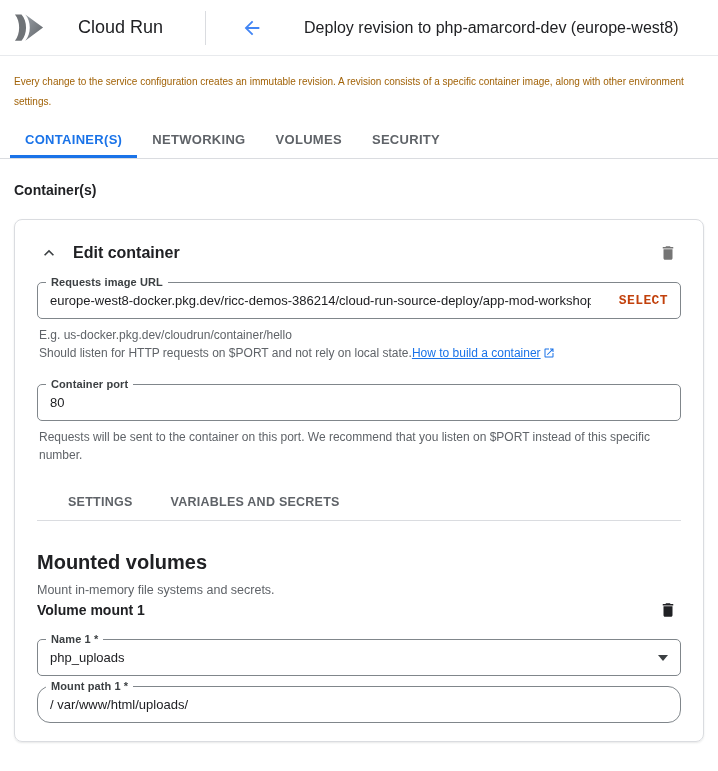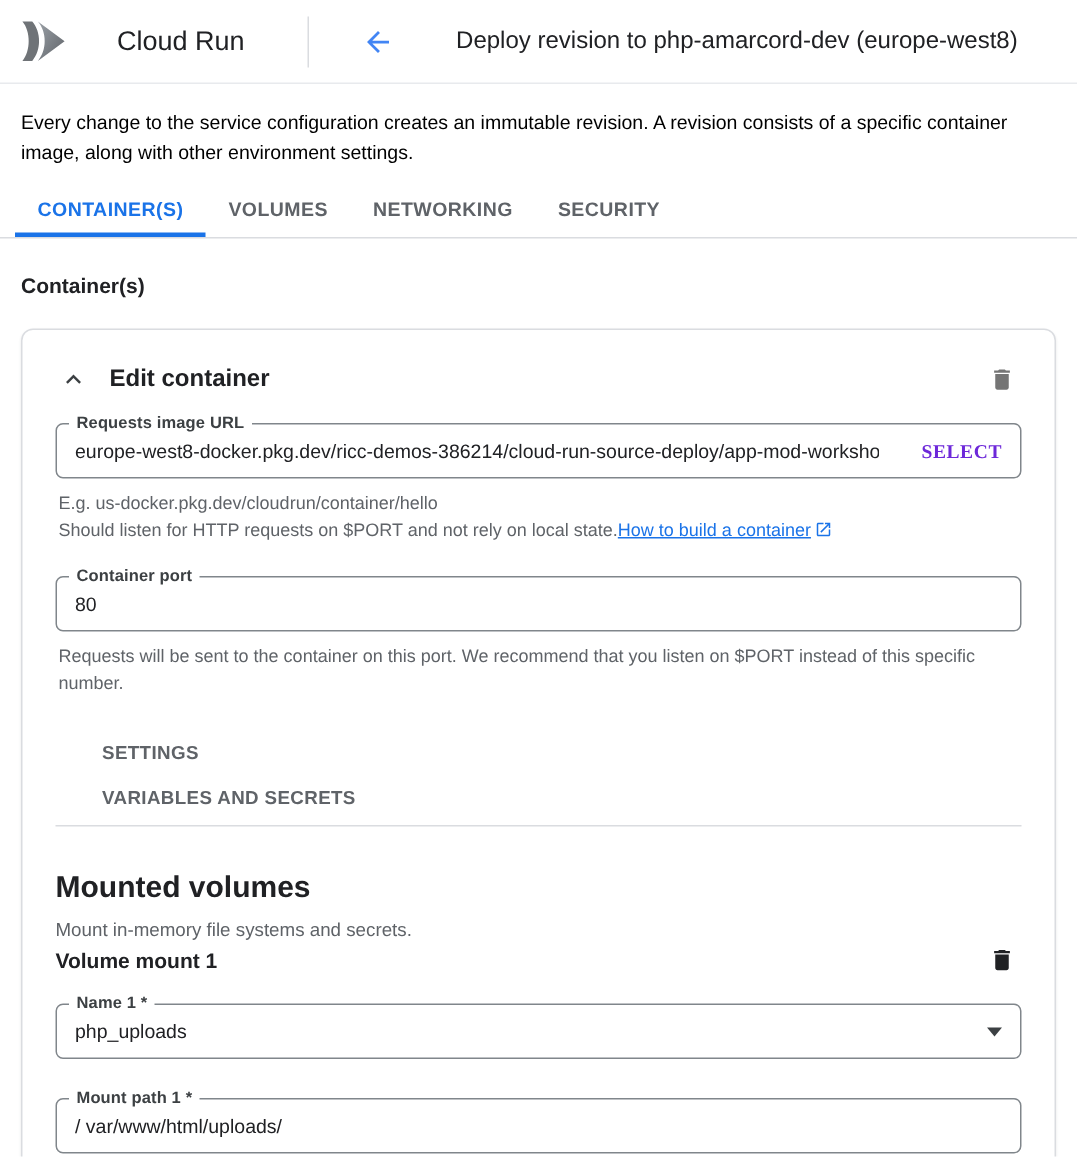--- a/index.html
+++ b/index.html
@@ -10,21 +10,21 @@
   .header { height:56px; display:flex; align-items:center; padding-left:14px;
     border-bottom:1px solid #e8eaed;gap:20px; }
   .logo { width:30px; height:27px; flex:0 0 auto; }
   .app-name { font-size:18px; color:#202124; margin-left:14px; white-space:nowrap; }
   .vdivider { width:1px; height:34px; background:#dadce0; margin:0 6px 0 22px; }
   .back-btn { width:40px; height:40px; border:none; background:transparent; cursor:pointer;
     display:flex; align-items:center; justify-content:center; }
   .page-title { font-size:16px; color:#202124; margin-left:12px; white-space:nowrap; }
 
   
-  .intro { margin:16px 14px 0 14px; max-width:692px; font-size:13px; line-height:20px; color:#000000; }
+  .intro { margin:16px 14px 0 14px; max-width:692px; font-size:10px; line-height:20px; color:#a16207; }
 
   
   .tabs { display:flex; margin-top:15px; padding-left:10px; border-bottom:1px solid #dadce0; }
   .tab { padding:0 15px; height:31px; line-height:26px; font-size:13px; font-weight:bold;
     letter-spacing:.3px; color:#5f6368; cursor:pointer; border-bottom:3px solid transparent; }
   .tab.active { color:#1a73e8; border-bottom-color:#1a73e8; }
 
   .section-title { margin:23px 14px 0 14px; font-size:14px; font-weight:bold; }
 
   
@@ -36,43 +36,43 @@
   .card-title { font-size:16px; font-weight:bold; margin-left:12px; flex:1; }
   .icon-btn { width:26px; height:26px; border:none; background:transparent; cursor:pointer;
     display:flex; align-items:center; justify-content:center; }
 
   
   .field { position:relative; border:1px solid #80868b; border-radius:5px; height:37px;
     margin-top:16px; display:flex; align-items:center; padding:0 12px; background:#fff; }
   .field-label { position:absolute; top:-7px; left:8px; background:#fff; padding:0 5px;
     font-size:11px; font-weight:bold; color:#3c4043; letter-spacing:.1px; }
   .field-value { flex:1; font-size:13px; color:#202124; white-space:nowrap; overflow:hidden; }
-  .select-btn { border:none; background:transparent; color:#6d28d9; font-size:13px;
+  .select-btn { border:none; background:transparent; color:#c2410c; font-size:13px;
     font-weight:bold; letter-spacing:.4px; margin-left:28px; cursor:pointer;
-    font-family:Liberation Serif, serif; }
+    font-family:Liberation Mono, monospace; }
   .caret-down { width:0; height:0; border-left:5px solid transparent; border-right:5px solid transparent;
     border-top:6px solid #3c4043; margin-left:10px; }
 
   .helper { margin:7px 2px 0 2px; font-size:12px; line-height:18px; color:#5f6368; }
   .helper a { color:#1a73e8; text-decoration:underline; cursor:pointer; }
   .ext-icon { display:inline-block; vertical-align:-2px; margin-left:2px; }
 
   
-  .subtabs { display:flex; margin-top:26px; padding-left:12px; border-bottom:1px solid #dadce0;flex-direction:column; }
+  .subtabs { display:flex; margin-top:26px; padding-left:12px; border-bottom:1px solid #dadce0; }
   .subtab { padding:0 19px; height:30px; line-height:24px; font-size:12.5px; font-weight:bold;
     letter-spacing:.25px; color:#5f6368; cursor:pointer; border-bottom:3px solid transparent; }
   .subtab.active { color:#1a73e8; border-bottom-color:#1a73e8; }
 
   .mv-title { margin-top:30px; font-size:20px; font-weight:bold; }
   .mv-sub { margin-top:9px; font-size:12.5px; color:#5f6368; }
 
   .vm-header { display:flex; align-items:center; }
   .vm-title { font-size:14px; font-weight:bold; flex:1; }
 
-  .gap-lg { margin-top:26px; }
+  .gap-lg { margin-top:10px;border-radius:13px; }
 </style>
 </head>
 <body>
 
 <div class="header">
   <svg class="logo" viewBox="0 0 32 28">
     <defs>
       <linearGradient id="lg" x1="0" y1="0" x2="1" y2="1">
         <stop offset="0" stop-color="#9aa0a6"></stop>
           <stop offset="1" stop-color="#5f6368"></stop>
@@ -88,22 +88,22 @@
       <path fill="#4285f4" d="M20 11H7.83l5.59-5.59L12 4l-8 8 8 8 1.41-1.41L7.83 13H20v-2z"></path>
     </svg>
   </button>
   <span class="page-title">Deploy revision to php-amarcord-dev (europe-west8)</span>
 </div>
 
 <p class="intro">Every change to the service configuration creates an immutable revision. A revision consists of a specific container image, along with other environment settings.</p>
 
 <div class="tabs">
   <div class="tab active">CONTAINER(S)</div>
+  <div class="tab">NETWORKING</div>
   <div class="tab">VOLUMES</div>
-  <div class="tab">NETWORKING</div>
   <div class="tab">SECURITY</div>
 </div>
 
 <h2 class="section-title">Container(s)</h2>
 
 <div class="card">
 
   <div class="card-header">
     <button class="collapse-btn">
       <svg width="20" height="20" viewBox="0 0 24 24">

